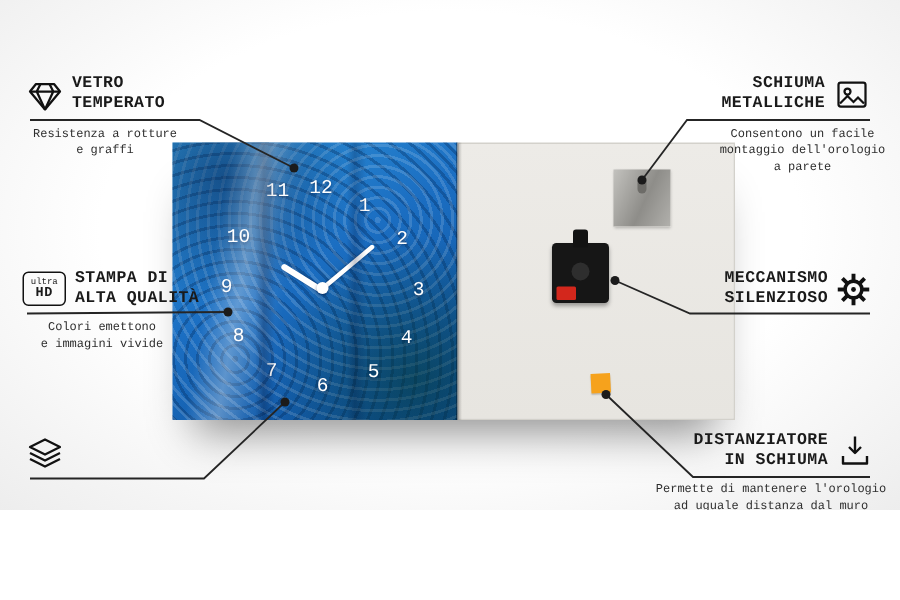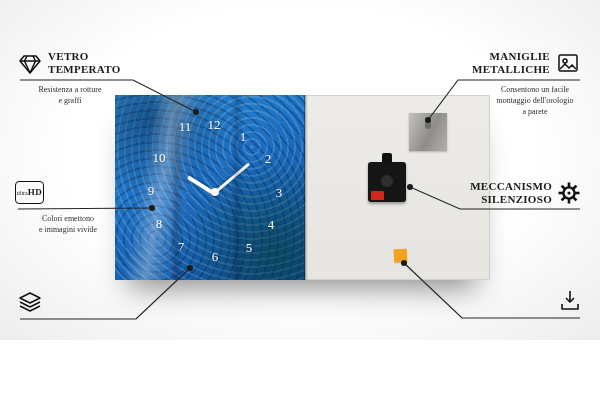--- a/index.html
+++ b/index.html
@@ -1,18 +1,18 @@
 <!DOCTYPE html>
 <html><head>
 <meta charset="utf-8">
 <style>
   html,body{margin:0;padding:0;background:#fff;}
   .stage{
     position:relative;width:600px;height:340px;overflow:hidden;
-    font-family:Liberation Serif, serif;color:#1a1a1a;
+    font-family:Liberation Mono, monospace;color:#1a1a1a;
     background:radial-gradient(ellipse at 50% 45%, #ffffff 55%, #ededed 100%);
   }
   
   .product{position:absolute;left:115px;top:95px;width:375px;height:185px;display:flex;z-index:2;
     box-shadow:0 22px 28px -14px rgba(0,0,0,0.45);}
   .front{
     position:relative;width:190px;height:185px;overflow:hidden;
     background:
       radial-gradient(circle at 18% 12%, rgba(6,35,80,0.55), transparent 38%),
       radial-gradient(circle at 85% 85%, rgba(4,55,45,0.55), transparent 42%),
@@ -50,21 +50,21 @@
   .foam{position:absolute;left:88px;top:153px;width:13px;height:13px;background:#f6a21c;transform:rotate(-3deg);
     box-shadow:0 1px 1px rgba(0,0,0,0.2);}
   
   .callout-title{position:absolute;z-index:5;font-weight:bold;font-size:11px;line-height:1.22;
     letter-spacing:0.3px;white-space:pre-line;}
   .callout-title.right{text-align:right;}
   .callout-desc{position:absolute;z-index:5;font-size:8px;line-height:1.35;color:#2e2e2e;
     text-align:center;white-space:pre-line;}
   .icon{position:absolute;z-index:5;}
   .uhd{position:absolute;z-index:5;width:27px;height:21px;border:1.6px solid #111;border-radius:4px;
-    display:flex;flex-direction:row;align-items:center;justify-content:center;line-height:1;}
+    display:flex;flex-direction:column;align-items:center;justify-content:center;line-height:1;}
   .uhd .t{font-size:6px;}
   .uhd .b{font-size:9px;font-weight:bold;letter-spacing:0.5px;}
   svg.overlay{position:absolute;left:0;top:0;z-index:4;pointer-events:none;}
   svg.overlay polyline{fill:none;stroke:#252525;stroke-width:1.2;}
   svg.overlay circle{fill:#1b1b1b;}
   .ic{display:block;}
 </style>
 </head>
 <body>
 
@@ -128,34 +128,36 @@
   </span>
   <div class="callout-title" style="left:48px;top:50px;width:90px">VETRO
 TEMPERATO</div>
   <div class="callout-desc" style="left:6px;top:85px;width:128px">Resistenza a rotture
 e graffi</div>
 
   <div class="uhd" style="left:15px;top:181px">
     <span class="t">ultra</span>
     <span class="b">HD</span>
   </div>
+  <div class="callout-title" style="left:50px;top:180px;width:92px">STAMPA DI
+ALTA QUALITÀ</div>
   <div class="callout-desc" style="left:2px;top:214px;width:132px">Colori emettono
 e immagini vivide</div>
 
   <span class="icon" style="left:18px;top:290px">
     <svg class="ic" width="24" height="24" viewBox="0 0 24 24">
         <g fill="none" stroke="#111" stroke-width="1.5" stroke-linejoin="round">
           <path d="M12 3 L22 8 12 13 2 8 Z"></path>
           <path d="M2 12 l10 5 10-5"></path>
           <path d="M2 16 l10 5 10-5"></path>
         </g>
       </svg>
   </span>
 
-  <div class="callout-title right" style="left:452px;top:50px;width:98px">MANIGLIE
+  <div class="callout-title right" style="left:452px;top:50px;width:98px">SCHIUMA
 METALLICHE</div>
   <span class="icon" style="left:556px;top:51px">
     <svg class="ic" width="24" height="24" viewBox="0 0 24 24">
         <g fill="none" stroke="#111" stroke-width="1.5">
           <rect x="3" y="4" width="18" height="16" rx="1.5"></rect>
           <circle cx="9" cy="10" r="2"></circle>
           <path d="M4 18 l5-5 4 4 3-3 4 4"></path>
         </g>
       </svg>
   </span>
@@ -177,23 +179,27 @@
             <rect x="10.7" y="18" width="2.6" height="4.5"></rect>
           <rect x="1.5" y="10.7" width="4.5" height="2.6"></rect>
             <rect x="18" y="10.7" width="4.5" height="2.6"></rect>
         </g>
       </g>
       <circle cx="12" cy="12" r="5.6" fill="none" stroke="#111" stroke-width="2.4"></circle>
       <circle cx="12" cy="12" r="1.6" fill="#111"></circle>
     </svg>
   </span>
 
+  <div class="callout-title right" style="left:446px;top:288px;width:106px">DISTANZIATORE
+IN SCHIUMA</div>
   <span class="icon" style="left:558px;top:289px">
     <svg class="ic" width="24" height="24" viewBox="0 0 24 24">
         <g fill="none" stroke="#111" stroke-width="1.6" stroke-linejoin="round">
           <path d="M12 2 v11"></path>
           <path d="M8 9 l4 4 4-4"></path>
           <path d="M4 15 v5 h16 v-5"></path>
         </g>
       </svg>
   </span>
+  <div class="callout-desc" style="left:434px;top:322px;width:160px">Permette di mantenere l'orologio
+ad uguale distanza dal muro</div>
 
 </div>
 
 </body></html>

